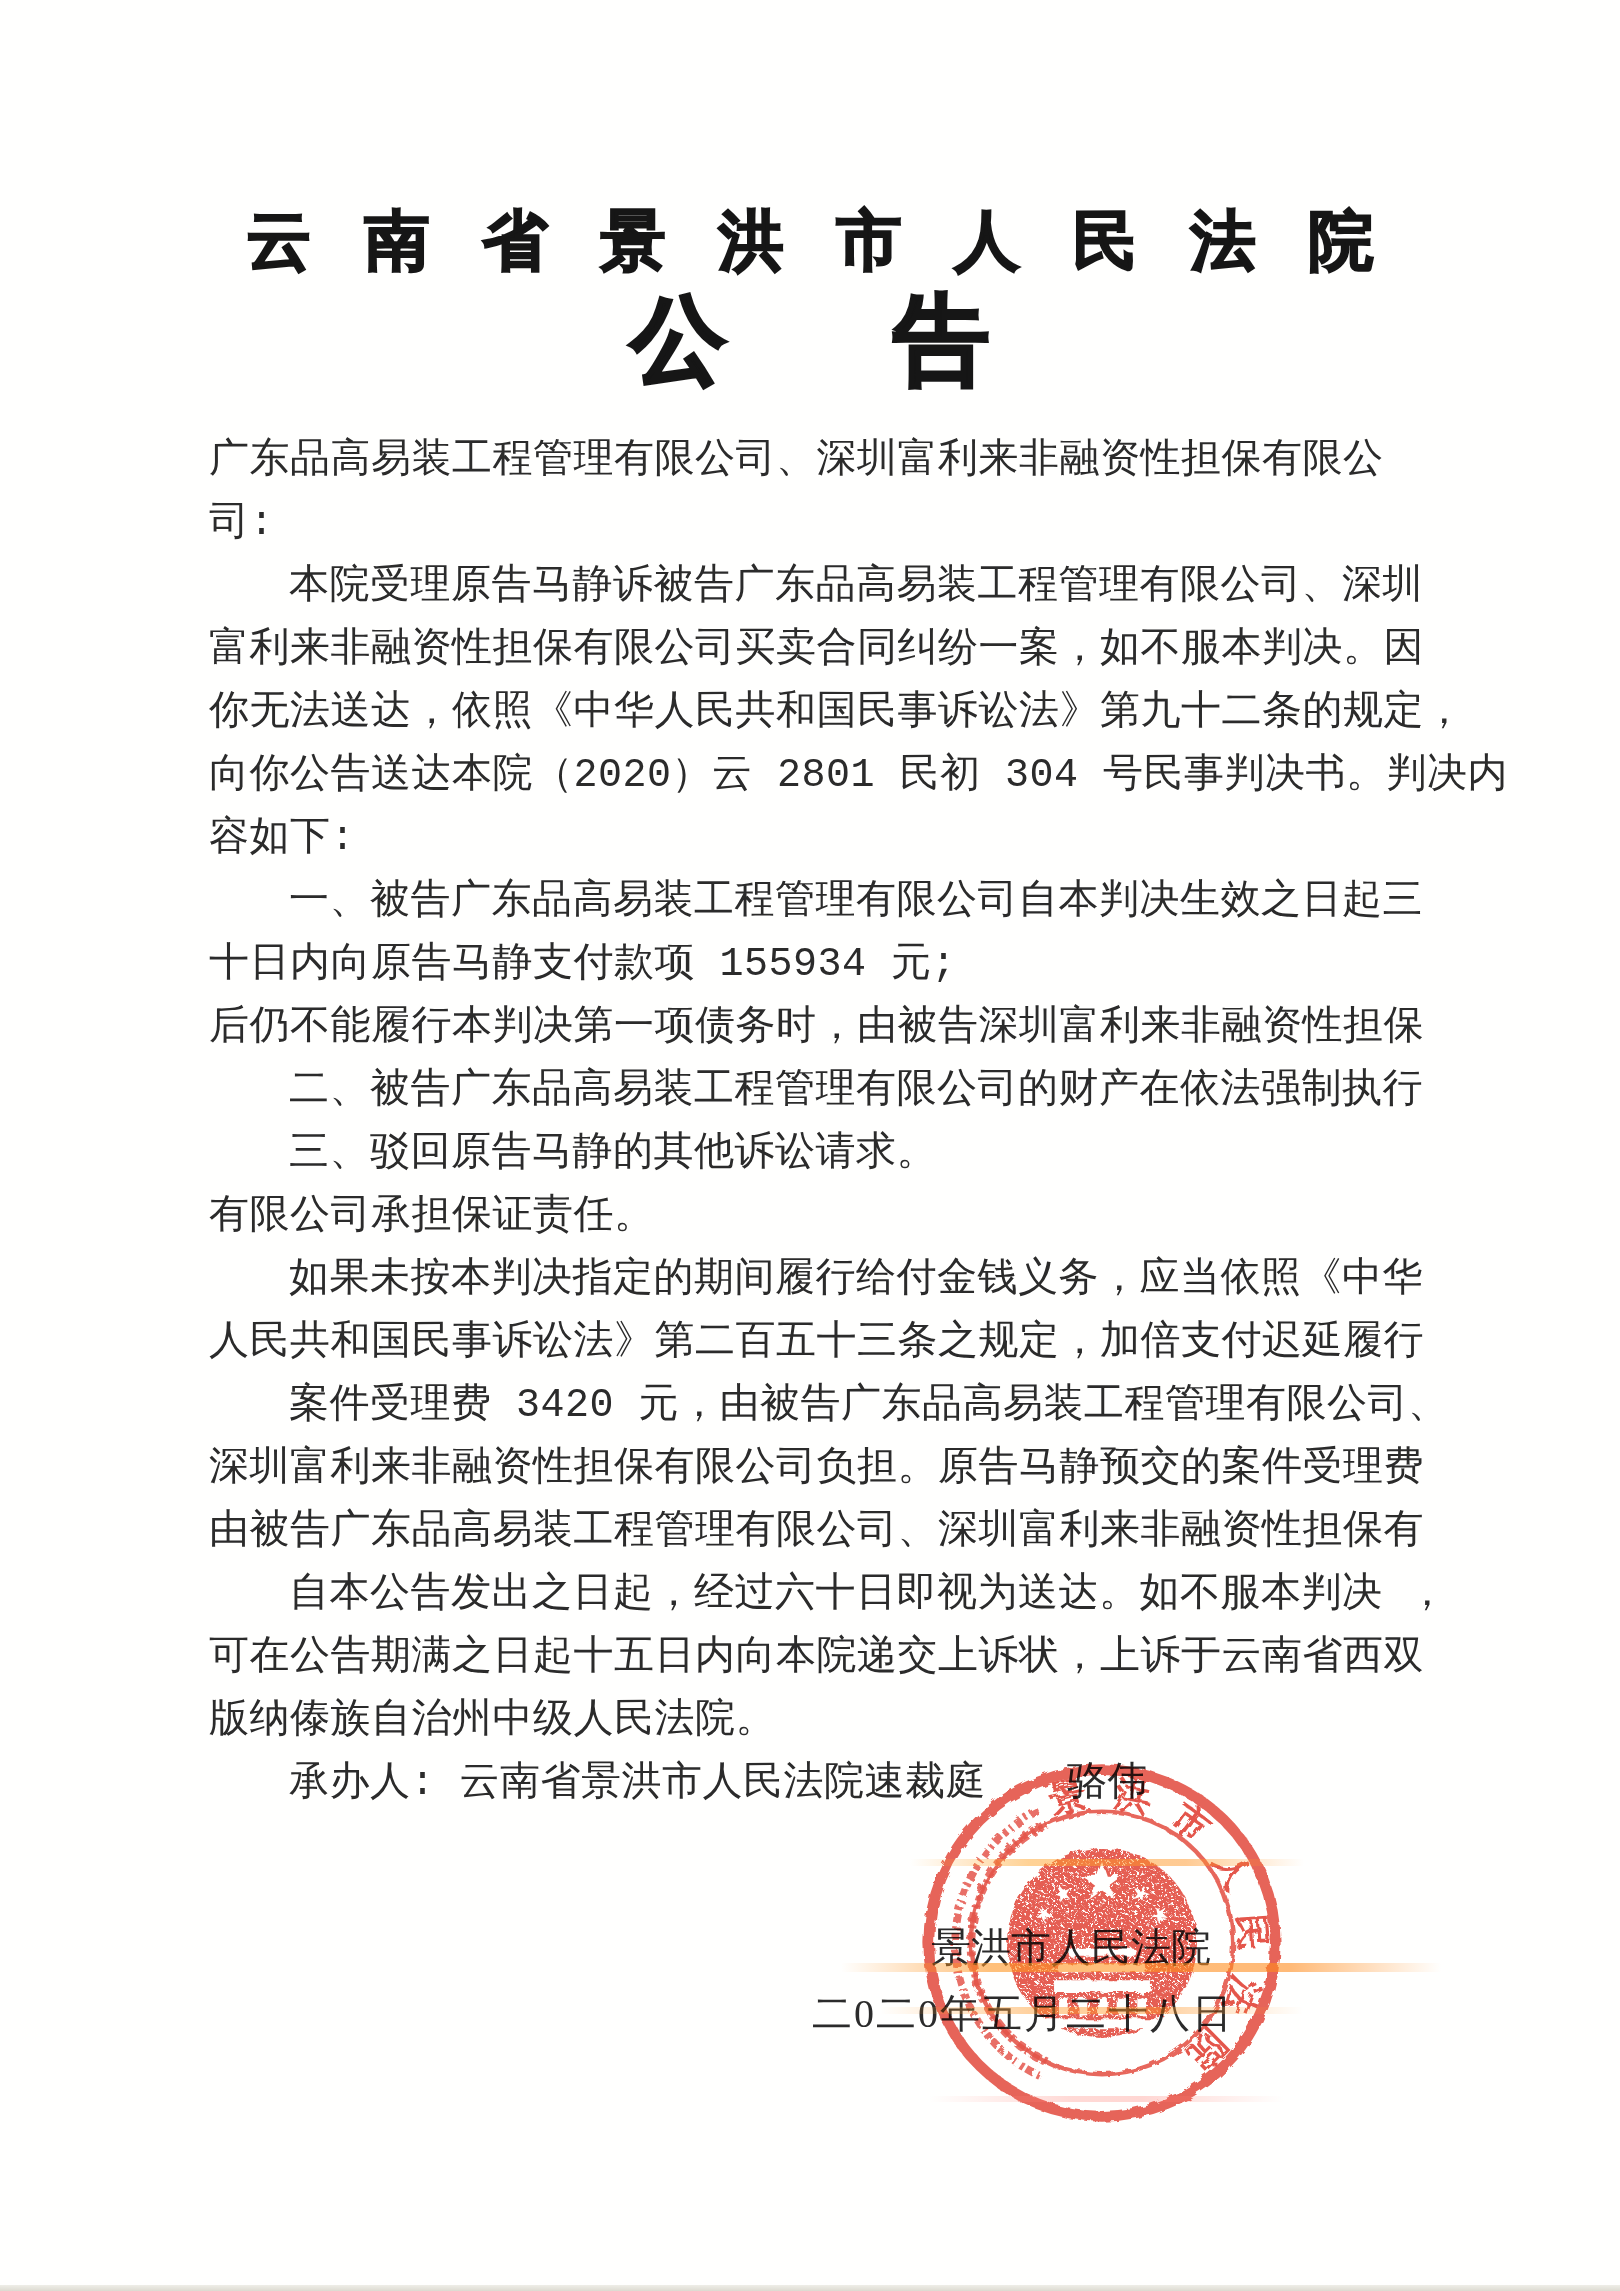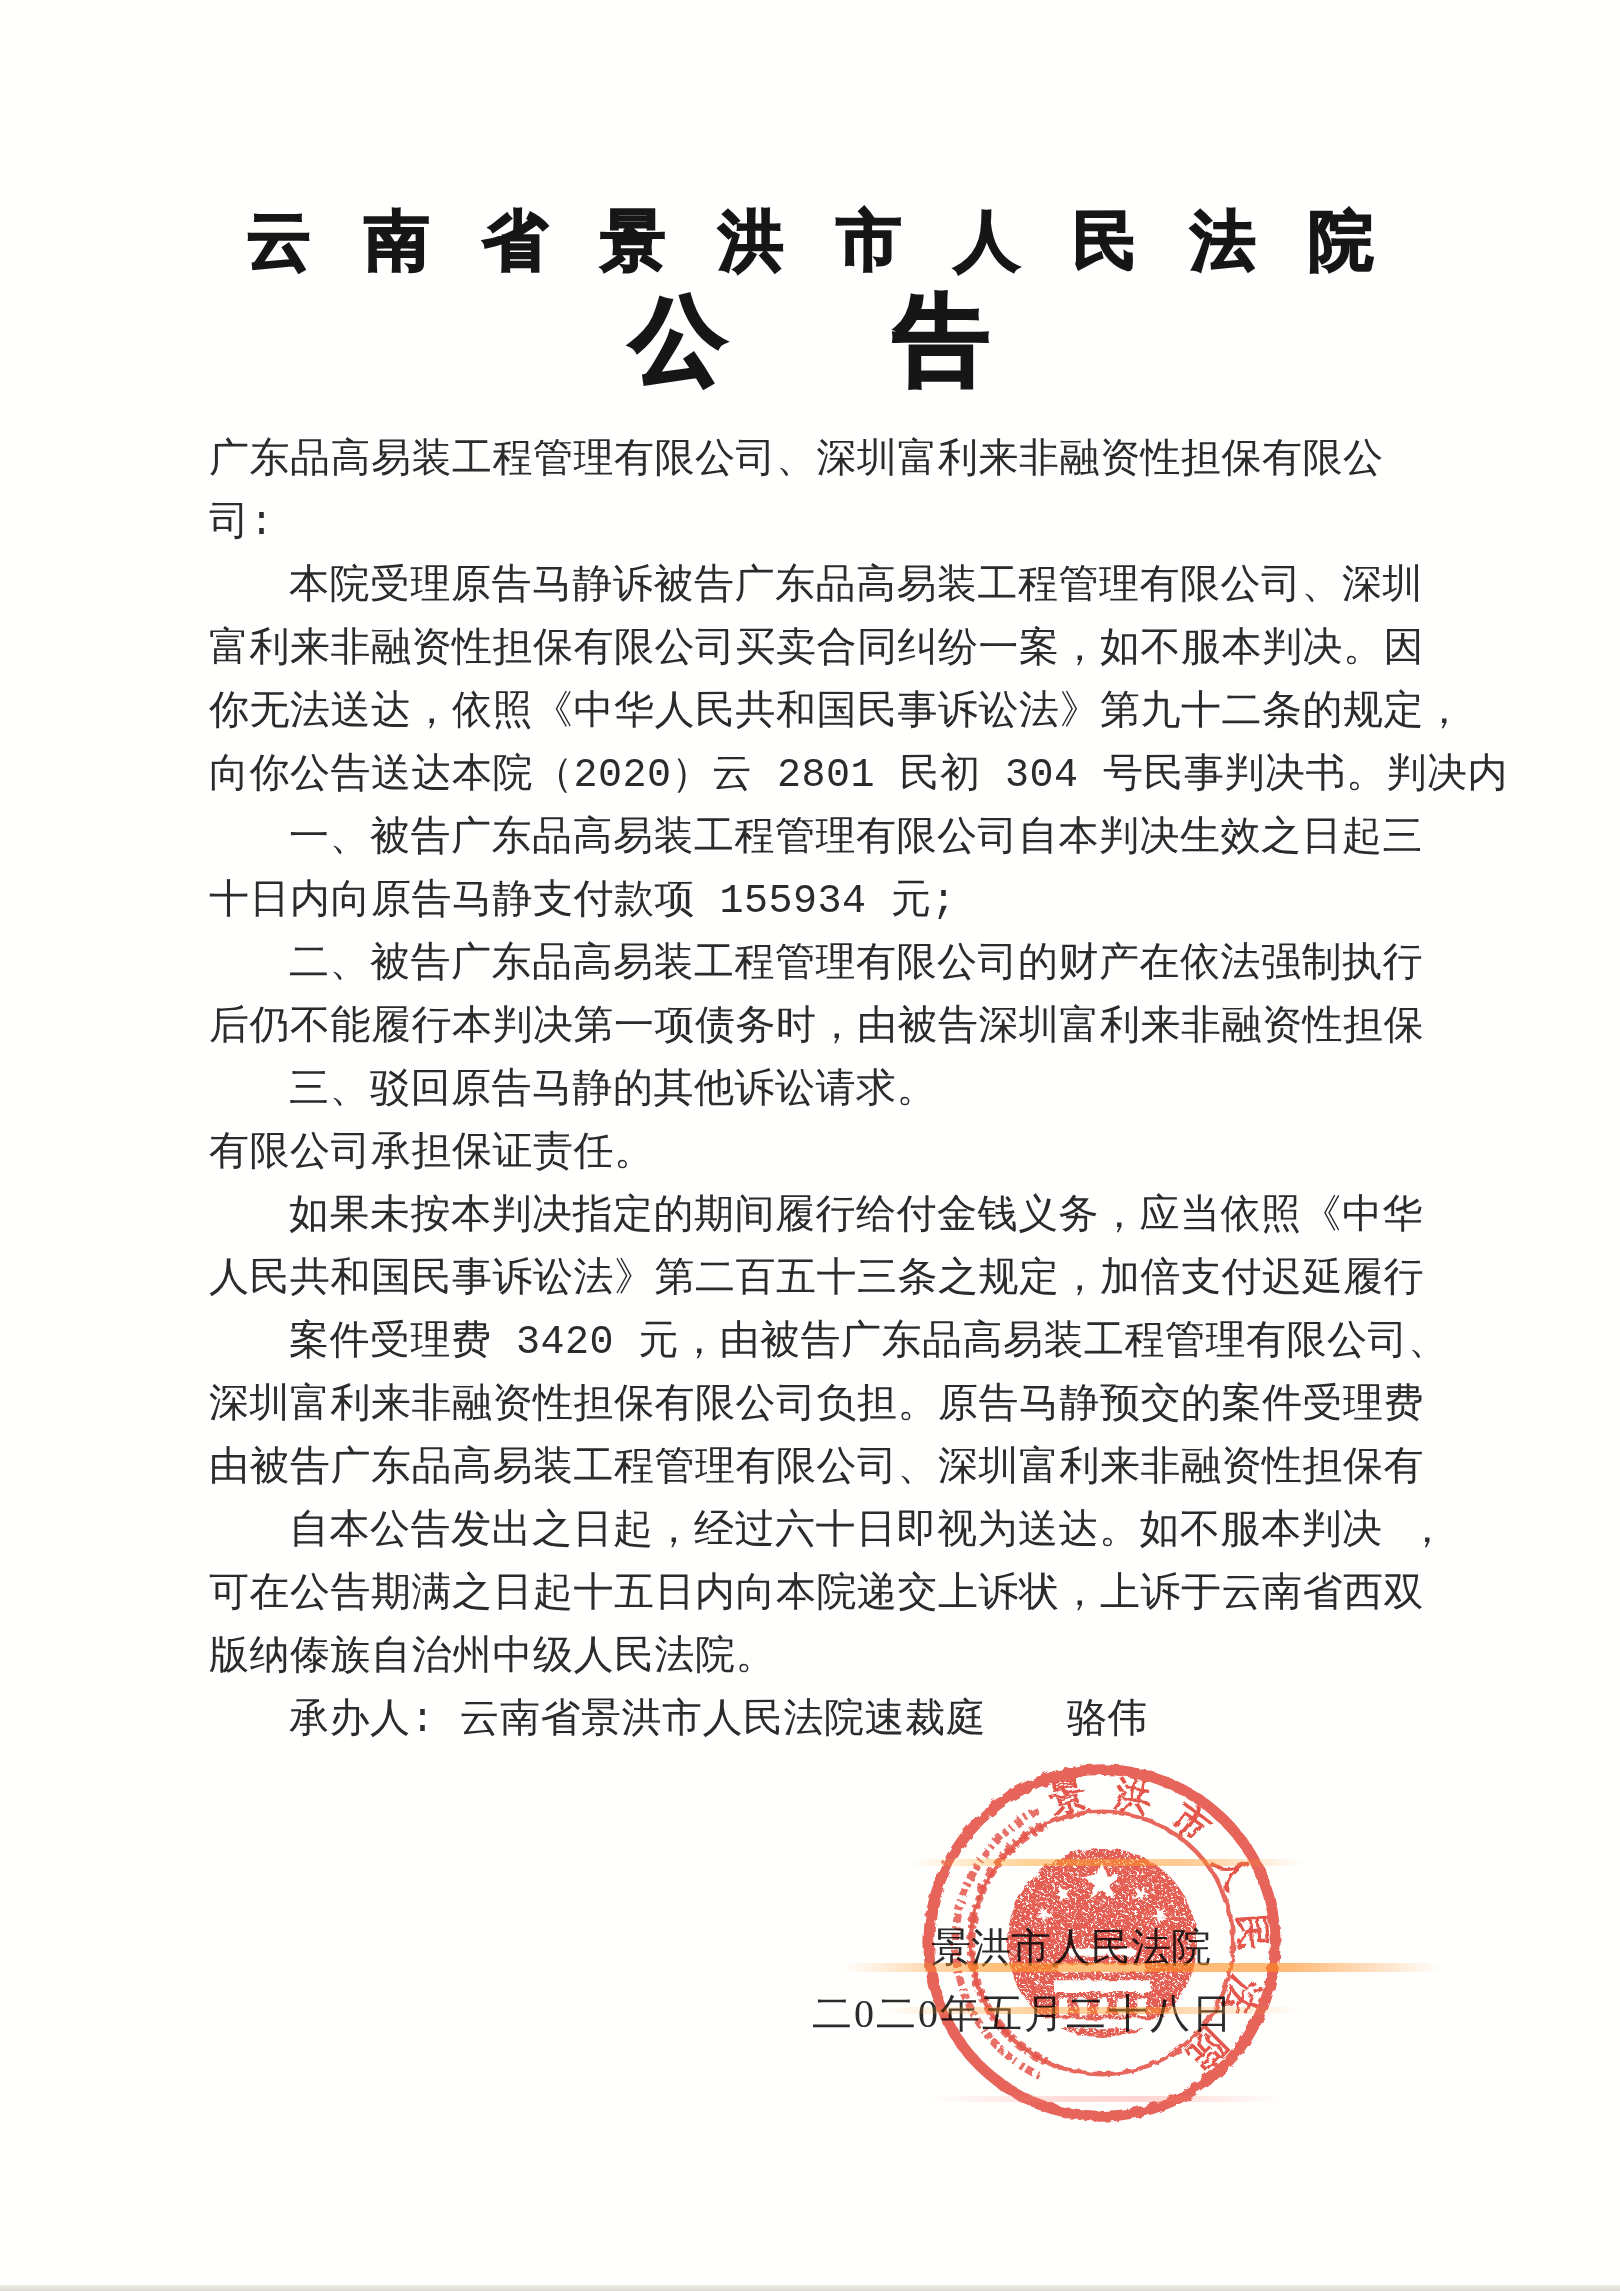--- a/index.html
+++ b/index.html
@@ -96,24 +96,25 @@
       <span>告</span>
     </div>
 
   <div class="body-lines" id="body-lines">
       <div class="line">广东品高易装工程管理有限公司、深圳富利来非融资性担保有限公</div>
       <div class="line">司:</div>
       <div class="line indent">本院受理原告马静诉被告广东品高易装工程管理有限公司、深圳</div>
       <div class="line">富利来非融资性担保有限公司买卖合同纠纷一案，如不服本判决。因</div>
       <div class="line">你无法送达，依照《中华人民共和国民事诉讼法》第九十二条的规定，</div>
       <div class="line">向你公告送达本院（2020）云 2801 民初 304 号民事判决书。判决内</div>
+      <div class="line">容如下:</div>
       <div class="line indent">一、被告广东品高易装工程管理有限公司自本判决生效之日起三</div>
       <div class="line">十日内向原告马静支付款项 155934 元;</div>
+      <div class="line">后仍不能履行本判决第一项债务时，由被告深圳富利来非融资性担保</div>
       <div class="line indent">二、被告广东品高易装工程管理有限公司的财产在依法强制执行</div>
-      <div class="line">后仍不能履行本判决第一项债务时，由被告深圳富利来非融资性担保</div>
       <div class="line indent">三、驳回原告马静的其他诉讼请求。</div>
       <div class="line">有限公司承担保证责任。</div>
       <div class="line indent">如果未按本判决指定的期间履行给付金钱义务，应当依照《中华</div>
       <div class="line">人民共和国民事诉讼法》第二百五十三条之规定，加倍支付迟延履行</div>
       <div class="line indent">案件受理费 3420 元，由被告广东品高易装工程管理有限公司、</div>
       <div class="line">深圳富利来非融资性担保有限公司负担。原告马静预交的案件受理费</div>
       <div class="line">由被告广东品高易装工程管理有限公司、深圳富利来非融资性担保有</div>
       <div class="line indent">自本公告发出之日起，经过六十日即视为送达。如不服本判决 ，</div>
       <div class="line">可在公告期满之日起十五日内向本院递交上诉状，上诉于云南省西双</div>
       <div class="line">版纳傣族自治州中级人民法院。</div>

